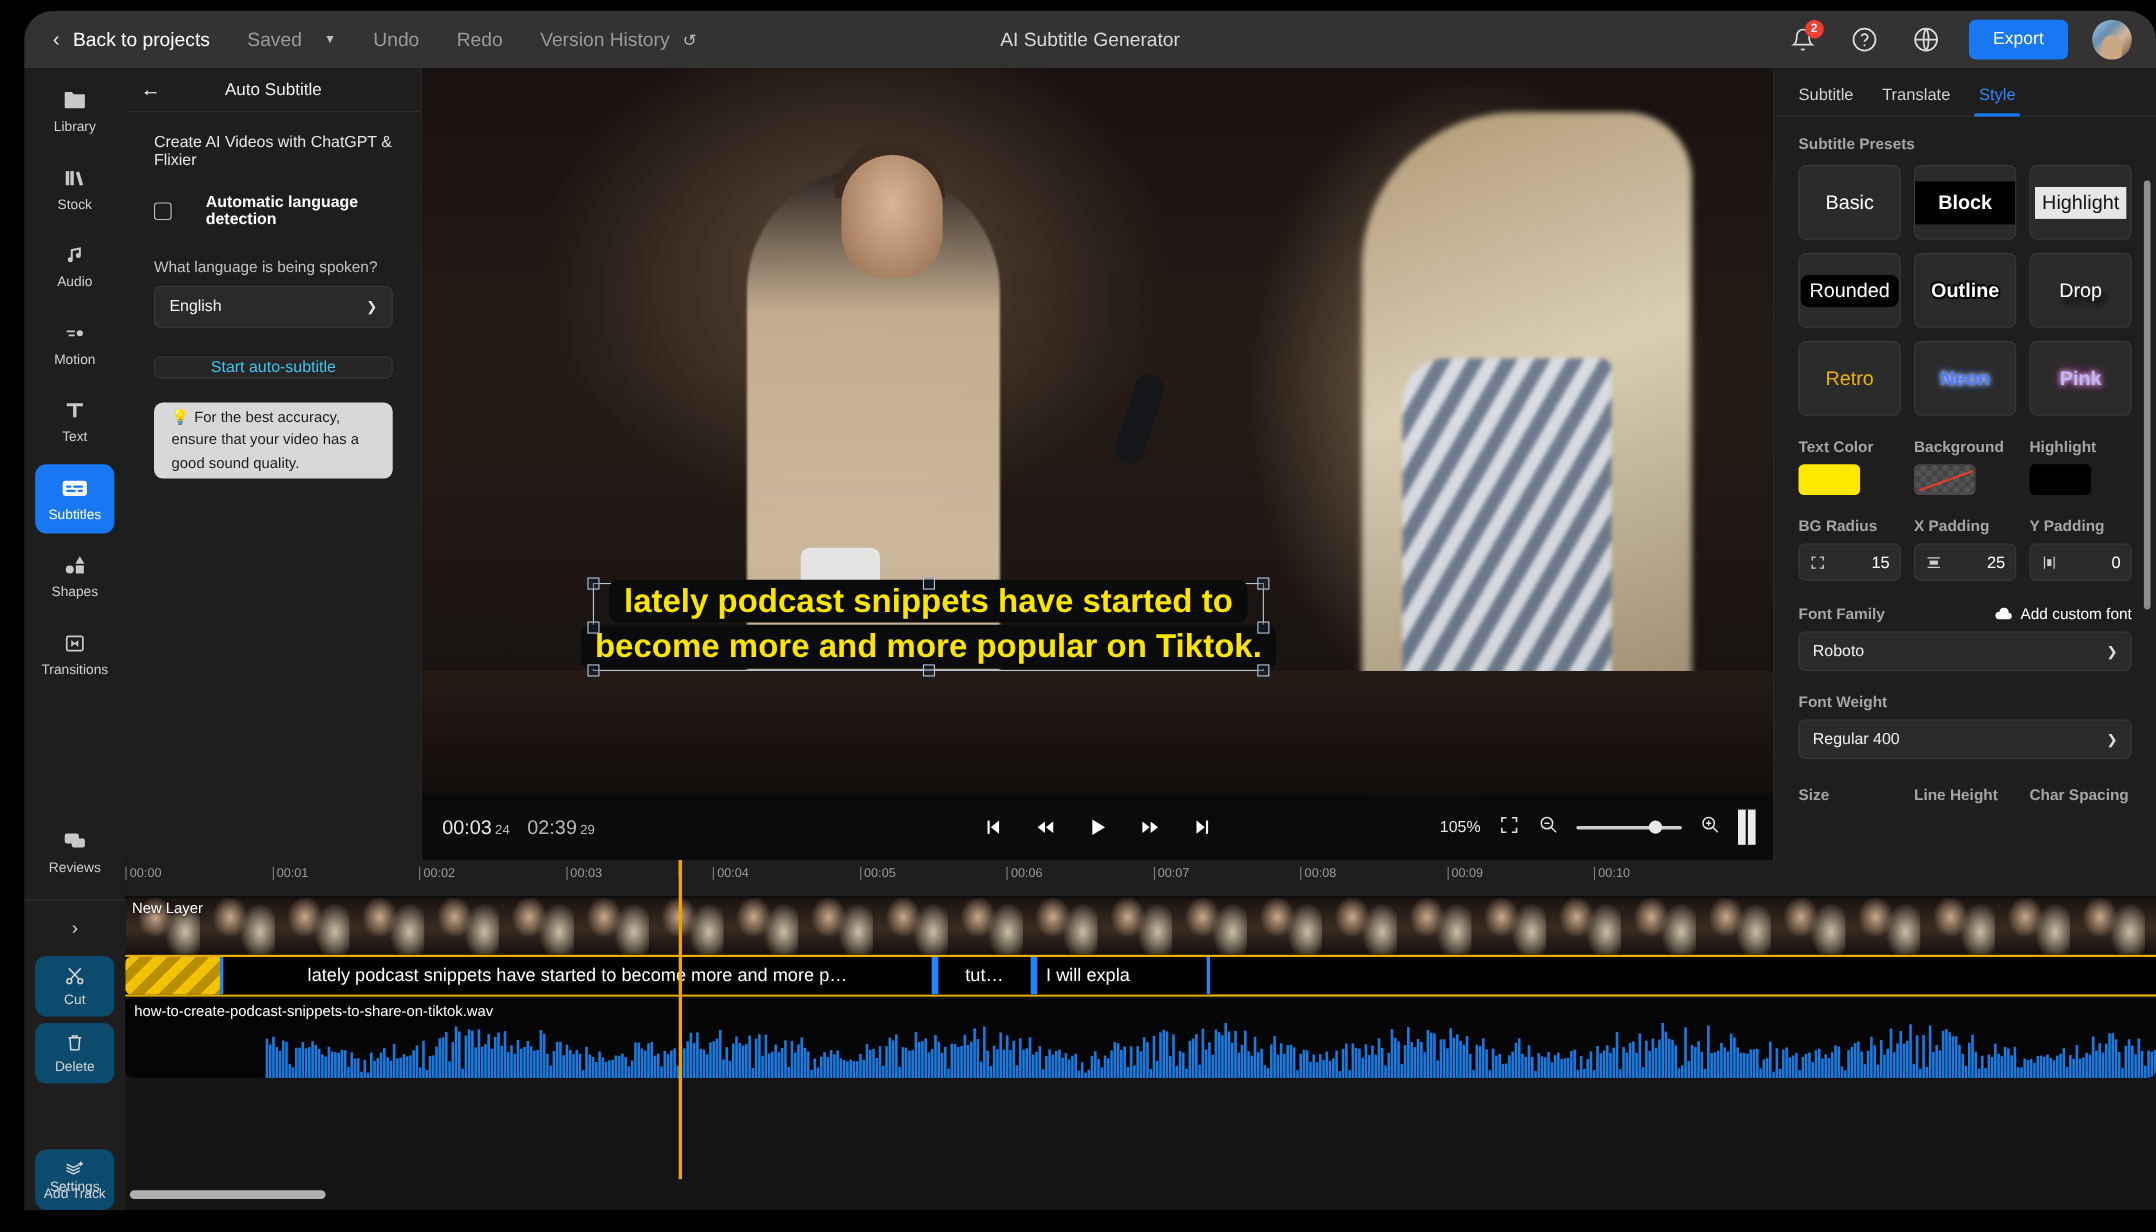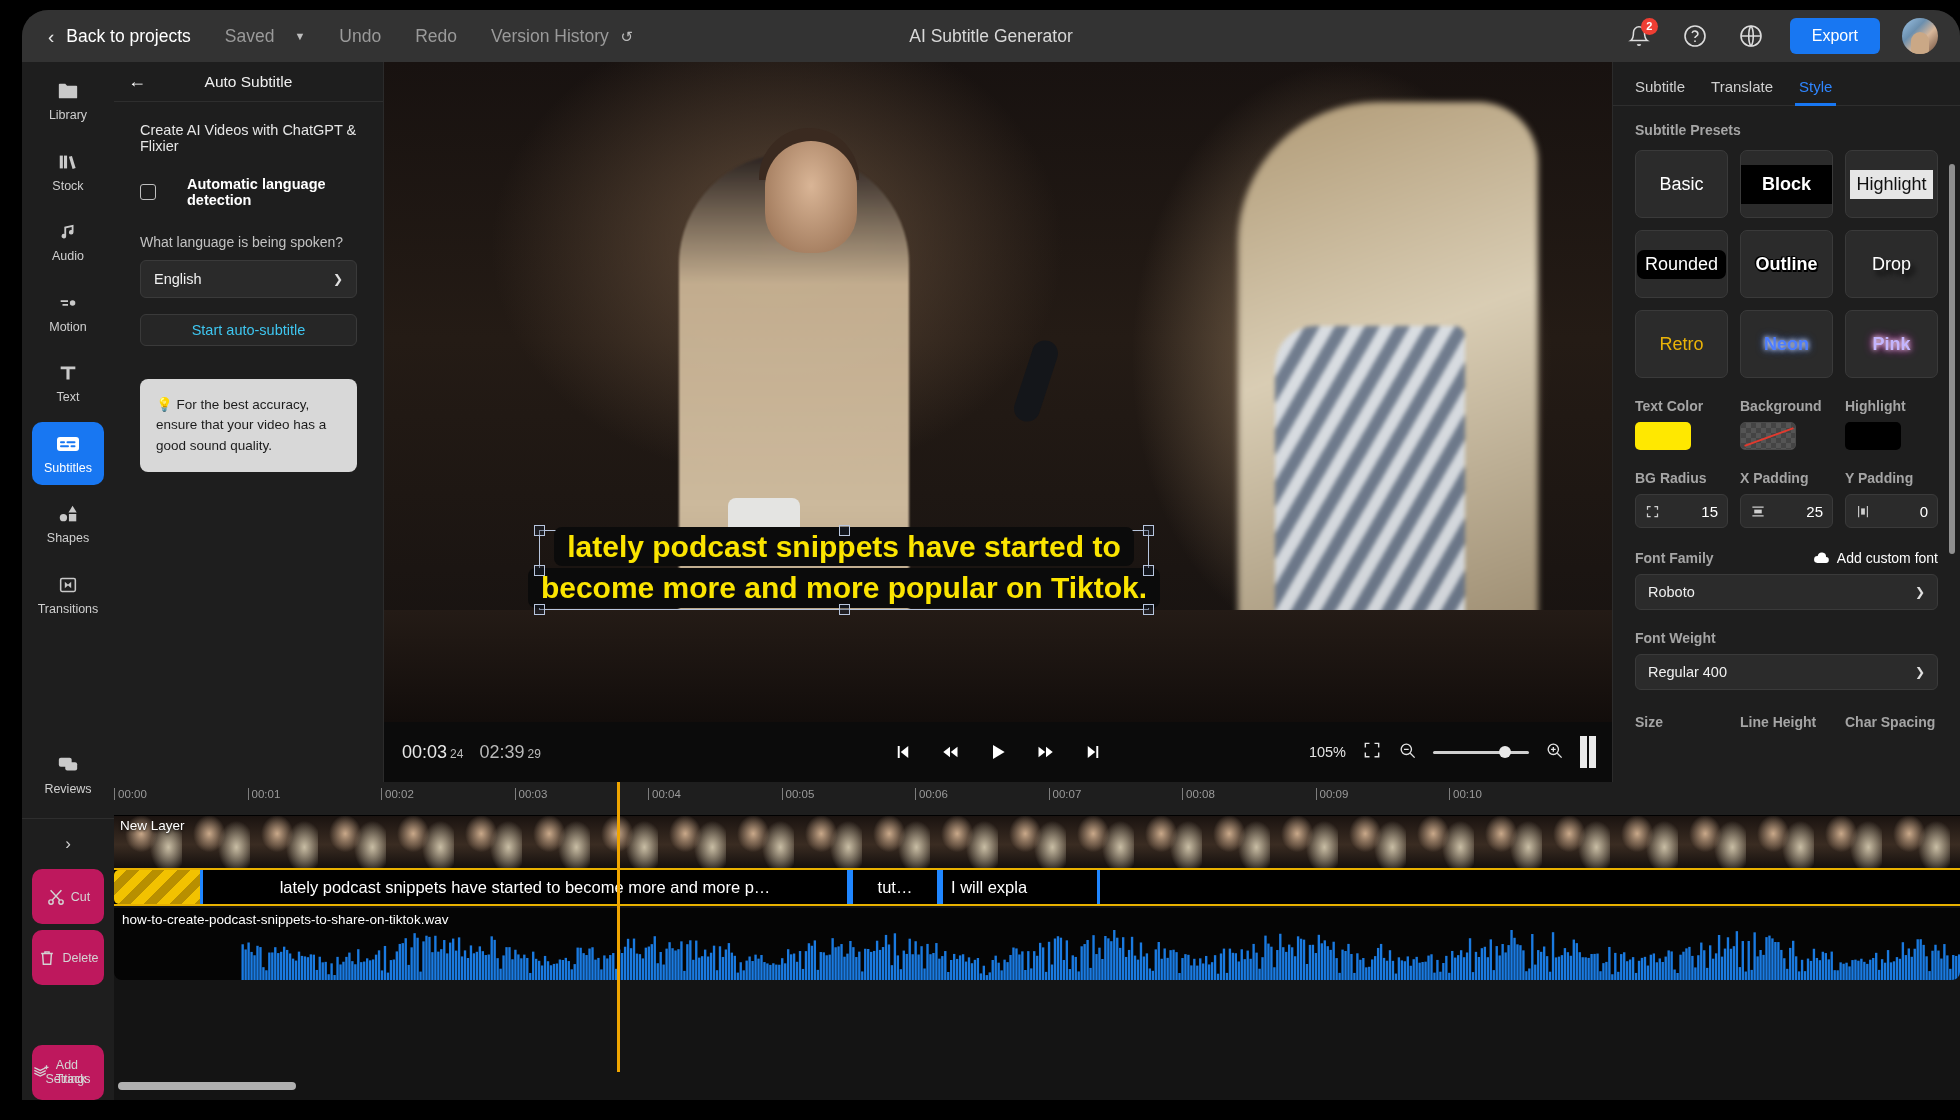--- a/index.html
+++ b/index.html
@@ -79,22 +79,22 @@
     width: 72px; height: 66px; margin-top: 8px; border-radius: 10px;
     display: flex; flex-direction: column; align-items: center; justify-content: center;
     gap: 6px; cursor: pointer; color: #cfcfcf;
   }
   .rail-item .lbl { font-size: 12.5px; color: #cfcfcf; }
   .rail-item.active { background: #1877f2; }
   .rail-item.active .lbl { color: #fff; }
   .rail-sep { width: 92px; height: 1px; background: #2e2e2e; margin-top: 12px; }
   .rail-btn {
     width: 72px; height: 58px; margin-top: 6px; border-radius: 10px;
-    background: #be185d;
-    display: flex; flex-direction: row; align-items: center; justify-content: center;
+    background: #0c4a6e;
+    display: flex; flex-direction: column; align-items: center; justify-content: center;
     gap: 5px; cursor: pointer;
   }
   .rail-btn .lbl { font-size: 12.5px; color: #d4d4d4; }
   .rail-expand {
     width: 72px; height: 40px; display:flex; align-items:center; justify-content:center;
     color:#d0d0d0; font-size:17px; cursor:pointer; margin-top: 6px;
   }
   .rail-settings {
     position:absolute; bottom: 14px; left:0; width:92px; text-align:center;
     font-size: 12.5px; color:#d4d4d4; cursor:pointer;
@@ -119,28 +119,28 @@
   }
   .check-lbl { color:#fff; font-size:14.5px; font-weight:bold; }
   .field-lbl { color:#c2c2c2; font-size:14px; margin-bottom: 10px; }
   .select {
     width: 100%; height: 38px; background:#2a2a2a; border:1px solid #3a3a3a;
     border-radius: 6px; display:flex; align-items:center; justify-content:space-between;
     padding: 0 13px; color:#f0f0f0; font-size:14.5px; cursor:pointer;
   }
   .sel-caret { font-size: 12px; color:#e0e0e0; }
   .start-btn {
-    margin-top: 16px; width: 100%; height: 32px;
+    margin-top: 26px; width: 100%; height: 20px;
     background:#262626; border:1px solid #3a3a3a; border-radius:6px;
     color:#3ec6f0; font-size:14.5px; display:flex; align-items:center; justify-content:center;
     cursor:pointer;
   }
   .tip {
-    margin-top: 33px; background:#d8d8d8; border-radius:8px;
-    padding: 16px 16px; color:#1c1c1c; font-size:13.5px; line-height:1.5;
+    margin-top: 22px; background:#d8d8d8; border-radius:8px;
+    padding: 4px 16px; color:#1c1c1c; font-size:13.5px; line-height:1.5;
   }
 
   
   .stage {
     position: absolute; left: 362px; top: 52px; right: 348px; height: 720px;
     background: #0b0b0b;
   }
   .video {
     position: absolute; left: 0; top: 0; width: 100%; height: 660px;
     overflow: hidden;

